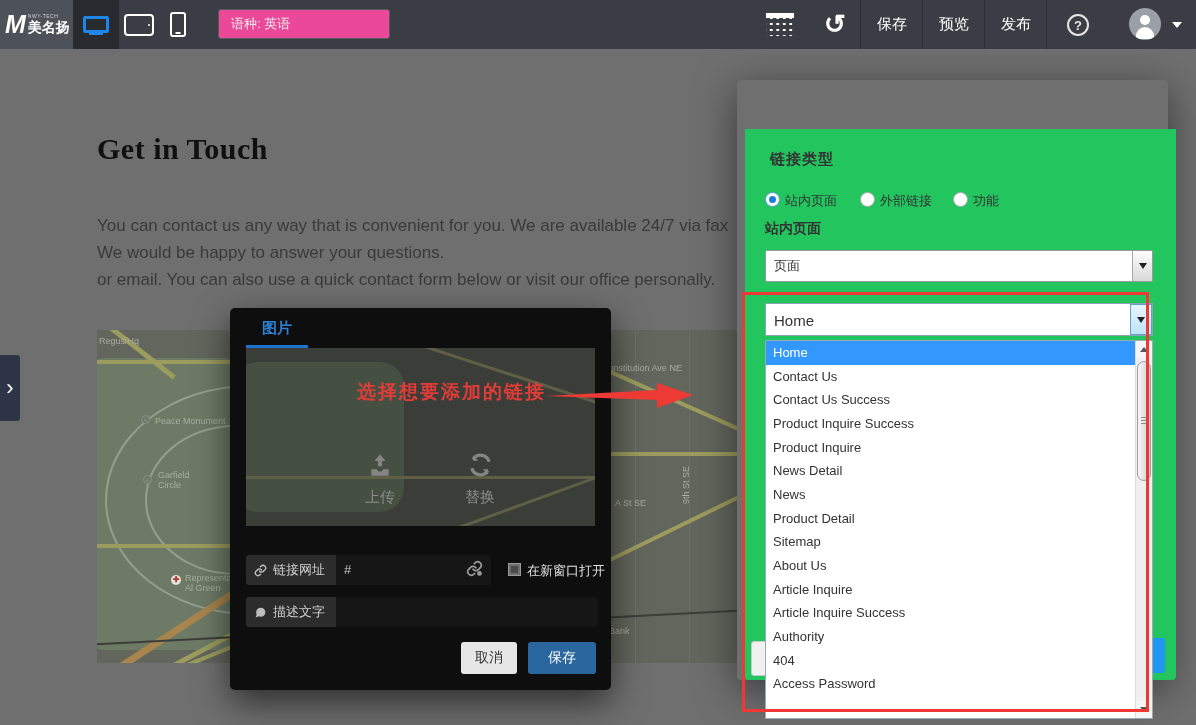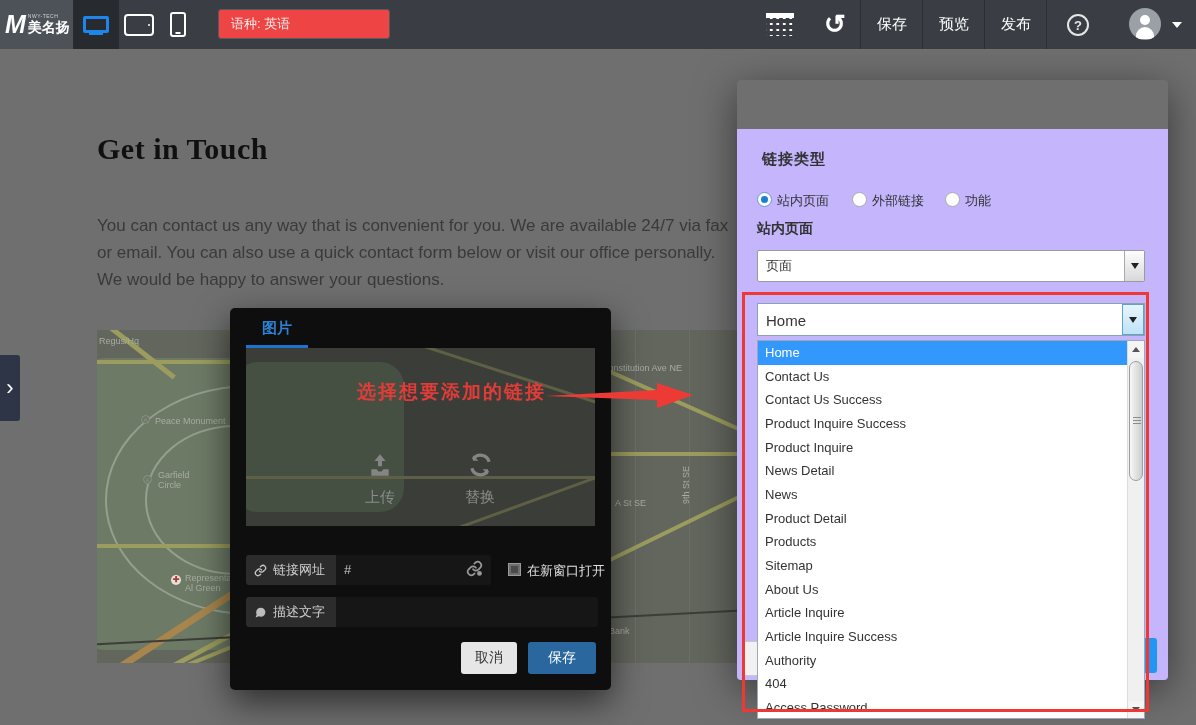--- a/index.html
+++ b/index.html
@@ -21,21 +21,21 @@
   #dev-desktop { left:73px; width:46px; background:#272a2f; }
   .mon { width:26px; height:17px; border:3px solid #1e86e8; border-radius:2px; position:relative; }
   .mon:after { content:""; position:absolute; left:50%; top:13px; transform:translateX(-50%); width:14px; height:3px; background:#1e86e8; box-shadow:0 -2px 0 -0px #1e86e8; }
   .mon:before { content:""; position:absolute; left:50%; top:11px; transform:translateX(-50%); width:4px; height:4px; background:#1e86e8; }
   #dev-tablet { left:119px; width:40px; }
   .tab-ic { width:30px; height:22px; border:2px solid #fff; border-radius:4px; position:relative; }
   .tab-ic:after { content:""; position:absolute; right:2px; top:50%; transform:translateY(-50%); width:2px; height:2px; background:#fff; border-radius:50%; }
   #dev-phone { left:159px; width:38px; }
   .ph-ic { width:16px; height:25px; border:2px solid #fff; border-radius:3px; position:relative; }
   .ph-ic:after { content:""; position:absolute; left:50%; bottom:1px; transform:translateX(-50%); width:5px; height:2px; background:#fff; }
-  .selbox { position:absolute; top:9px; height:30px; background:#ef4444; border:1px solid #565b62; border-radius:3px; color:#f0f0f0; font-size:13px; display:flex; align-items:center; padding:0 12px; }
+  .selbox { position:absolute; top:9px; height:30px; background:#ec4899; border:1px solid #565b62; border-radius:3px; color:#f0f0f0; font-size:13px; display:flex; align-items:center; padding:0 12px; }
   #lang-box { left:218px; width:172px; }
   #page-box { left:408px; width:172px; }
   #page-box .caret { margin-left:auto; }
   .caret-w { width:0; height:0; border-left:5px solid transparent; border-right:5px solid transparent; border-top:6px solid #fff; }
   #grid-icon { left:766px; top:13px; width:28px; height:23px; }
   #grid-icon .bar { width:28px; height:5px; background:#fff; }
   #grid-icon .dots { width:28px; height:18px; background-image:radial-gradient(#fff 1.5px, rgba(0,0,0,0) 1.6px); background-size:6.5px 6px; background-position:2px 3px; }
   #history-icon { left:818px; top:7px; width:34px; height:34px; color:#fff; font-size:26px; line-height:34px; text-align:center; font-weight:bold; }
   .tb-sep { position:absolute; top:0; width:1px; height:49px; background:#2b2e33; }
   .tb-btn { position:absolute; top:0; height:49px; display:flex; align-items:center; justify-content:center; color:#fff; font-size:15px; cursor:pointer; }
@@ -84,21 +84,21 @@
 
   
   #annot { position:absolute; left:357px; top:379px; color:#e23c38; font-size:19px; font-weight:bold; letter-spacing:2px; z-index:55; }
   #arrow { position:absolute; left:545px; top:380px; z-index:55; }
 
   
   #modal { position:absolute; left:737px; top:80px; width:431px; height:600px; border-radius:4px; box-shadow:0 10px 40px rgba(0,0,0,.5); z-index:30; }
   #modal-header { position:absolute; left:0; top:0; width:431px; height:49px; background:#42474d; border-radius:4px 4px 0 0; }
   #modal-title { position:absolute; left:25px; top:15px; color:#fff; font-size:16px; font-weight:bold; letter-spacing:1px; }
   #modal-close { position:absolute; right:20px; top:12px; color:#f2f2f2; font-size:20px; line-height:24px; }
-  #modal-body { position:absolute; left:0; top:49px; width:431px; height:551px; background:#c4b5fd; border-radius:0 0 4px 4px; }
+  #modal-body { position:absolute; left:8px; top:49px; width:431px; height:551px; background:#22c55e; border-radius:0 0 4px 4px; }
   #lt-label { position:absolute; left:25px; top:21px; font-size:15px; font-weight:bold; color:#333; letter-spacing:1px; }
   .radio { position:absolute; top:63px; width:15px; height:15px; border-radius:50%; border:1px solid #aaa; background:#fff; }
   .radio.sel { border-color:#5b9bd0; }
   .radio.sel:after { content:""; position:absolute; inset:3px; border-radius:50%; background:#1b7fd6; }
   .radio-lbl { position:absolute; top:63px; font-size:13px; color:#333; }
   #sp-label { position:absolute; left:20px; top:91px; font-size:14px; font-weight:bold; color:#333; }
   .w-select { position:absolute; left:20px; width:388px; background:#fff; font-size:13px; color:#333; }
   #select-cat { top:121px; height:32px; border:1px solid #9a9a9a; border-radius:2px; }
   #select-page { top:174px; height:33px; border:1px solid #8aa2b2; }
   .w-select .val { position:absolute; left:8px; top:50%; transform:translateY(-50%); }
@@ -167,22 +167,22 @@
     <div class="abs" id="avatar">
         <div class="head"></div>
         <div class="body"></div>
       </div>
     <div class="abs caret-w" id="acct-caret"></div>
   </div>
 
   <div id="page-title">Get in Touch</div>
   <div id="page-para">
     <span style="display:block">You can contact us any way that is convenient for you. We are available 24/7 via fax</span>
+    <span style="display:block">We would be happy to answer your questions.</span>
     <span style="display:block">or email. You can also use a quick contact form below or visit our office personally.</span>
-    <span style="display:block">We would be happy to answer your questions.</span>
   </div>
 
   <div id="panel-toggle">
     <span>›</span>
   </div>
 
   <div id="map">
     <div id="park"></div>
     <div class="ring" style="left:8px;top:55px;width:290px;height:230px;"></div>
     <div class="ring" style="left:48px;top:95px;width:180px;height:150px;"></div>
@@ -310,21 +310,20 @@
 
       <div id="dropdown">
         <div class="opt sel">Home</div>
         <div class="opt">Contact Us</div>
         <div class="opt">Contact Us Success</div>
         <div class="opt">Product Inquire Success</div>
         <div class="opt">Product Inquire</div>
         <div class="opt">News Detail</div>
         <div class="opt">News</div>
         <div class="opt">Product Detail</div>
-        <div class="opt">Products</div>
         <div class="opt">Sitemap</div>
         <div class="opt">About Us</div>
         <div class="opt">Article Inquire</div>
         <div class="opt">Article Inquire Success</div>
         <div class="opt">Authority</div>
         <div class="opt">404</div>
         <div class="opt">Access Password</div>
         <div id="dd-scroll">
           <div class="sc-btn" id="sc-up">
               <span class="tri-up"></span>

